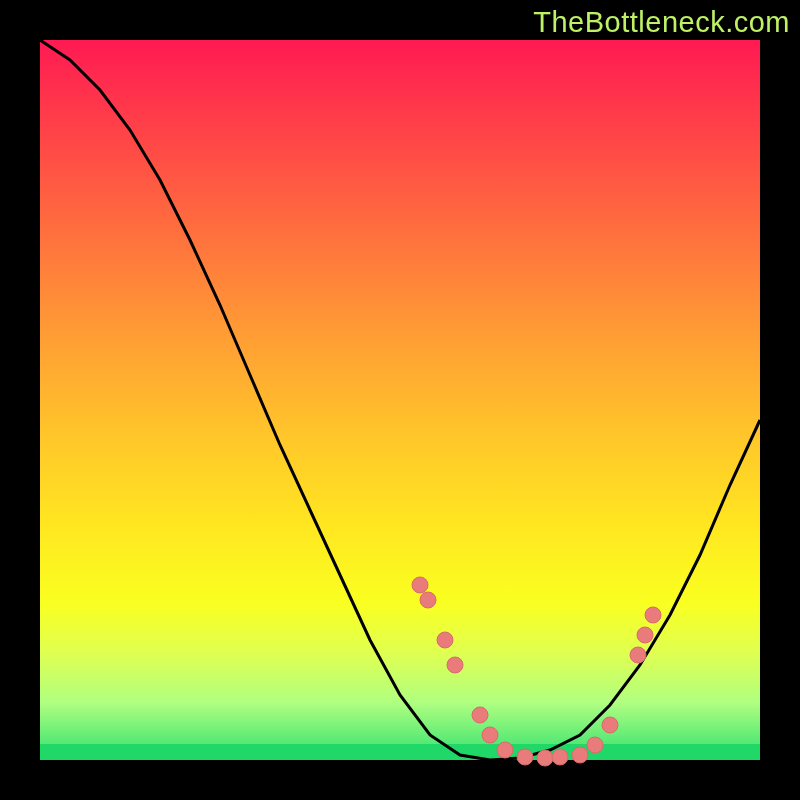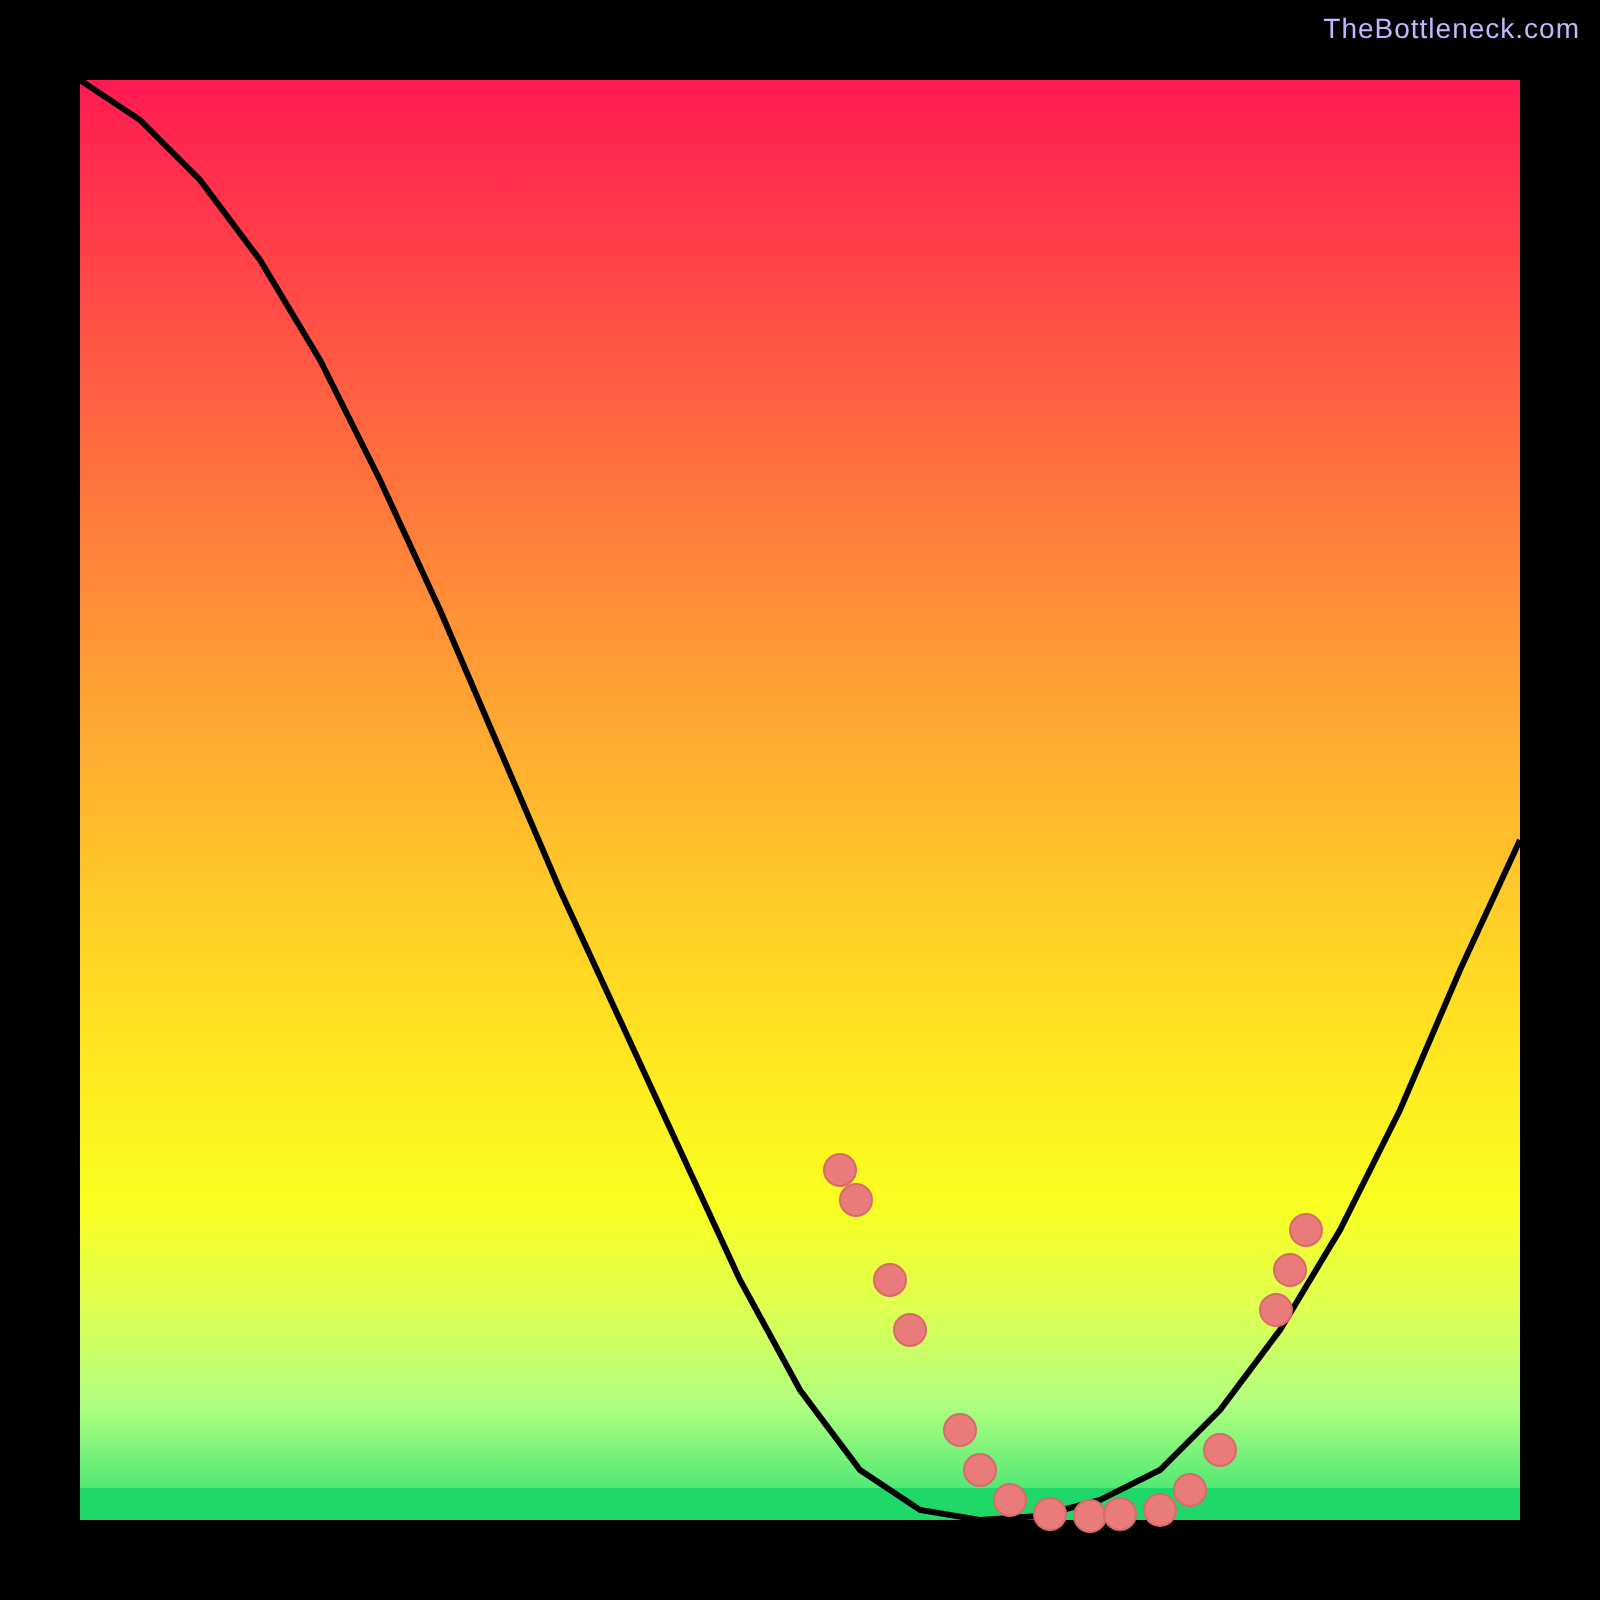--- a/index.html
+++ b/index.html
@@ -27,22 +27,22 @@
     position: absolute;
     left: 0; right: 0; bottom: 0;
     height: 16px;
     background: #20d868;
   }
   .attribution {
     position: absolute;
     top: 6px;
     right: 10px;
     font-family: Arial, Helvetica, sans-serif;
-    font-size: 14px;
-    color: #c4b5fd;
+    font-size: 29px;
+    color: #bef264;
     letter-spacing: 0.5px;
     text-align: right;
   }
   svg.curve {
     position: absolute;
     top: 0; left: 0;
     width: 720px; height: 720px;
     overflow: visible;
   }
   .dot {

